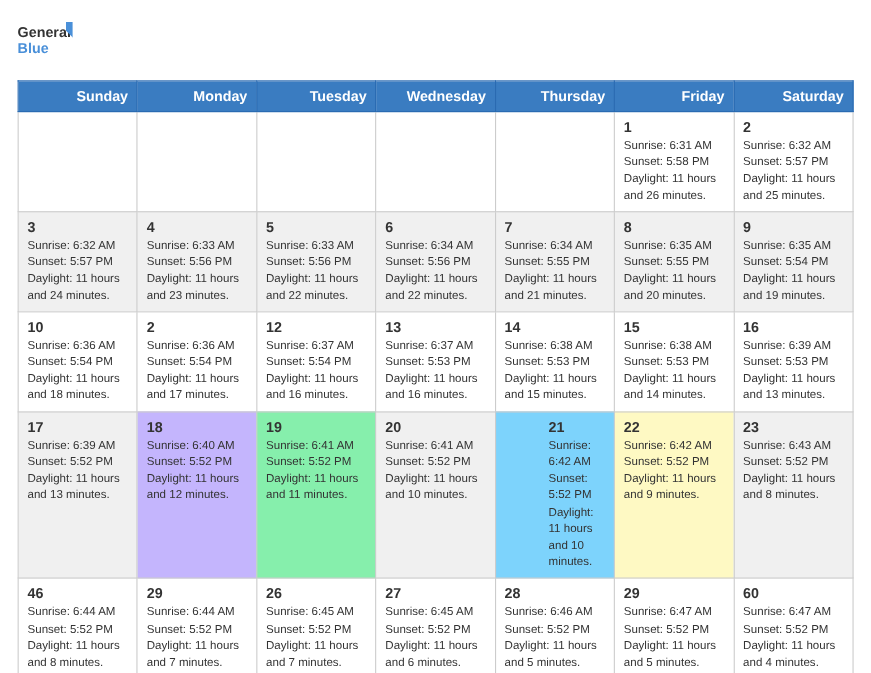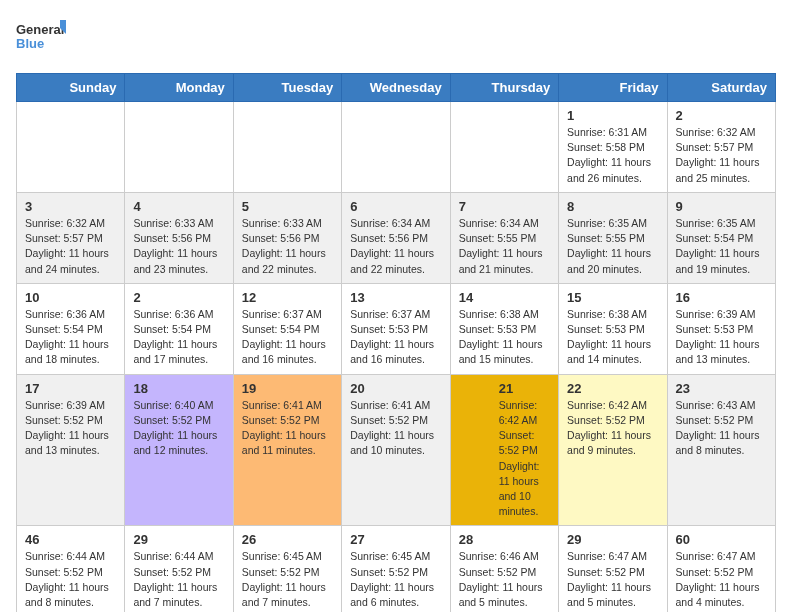--- a/index.html
+++ b/index.html
@@ -237,35 +237,35 @@
 Daylight: 11 hours
 and 13 minutes.</div>
         </td>
         <td style="background: #c4b5fd;">
           <span class="day-number">18</span>
           <div class="day-info" style="white-space: pre-line;">Sunrise: 6:40 AM
 Sunset: 5:52 PM
 Daylight: 11 hours
 and 12 minutes.</div>
         </td>
-        <td style="background: #fdba74;">
+        <td style="background: #86efac;">
           <span class="day-number">19</span>
           <div class="day-info" style="white-space: pre-line;">Sunrise: 6:41 AM
 Sunset: 5:52 PM
 Daylight: 11 hours
 and 11 minutes.</div>
         </td>
         <td style="background: rgb(240, 240, 240);">
           <span class="day-number">20</span>
           <div class="day-info" style="white-space: pre-line;">Sunrise: 6:41 AM
 Sunset: 5:52 PM
 Daylight: 11 hours
 and 10 minutes.</div>
         </td>
-        <td style="background: #eab308; padding-left: 48px;">
+        <td style="background: #7dd3fc; padding-left: 48px;">
           <span class="day-number">21</span>
           <div class="day-info" style="white-space: pre-line;">Sunrise: 6:42 AM
 Sunset: 5:52 PM
 Daylight: 11 hours
 and 10 minutes.</div>
         </td>
         <td style="background: #fef9c3;">
           <span class="day-number">22</span>
           <div class="day-info" style="white-space: pre-line;">Sunrise: 6:42 AM
 Sunset: 5:52 PM

